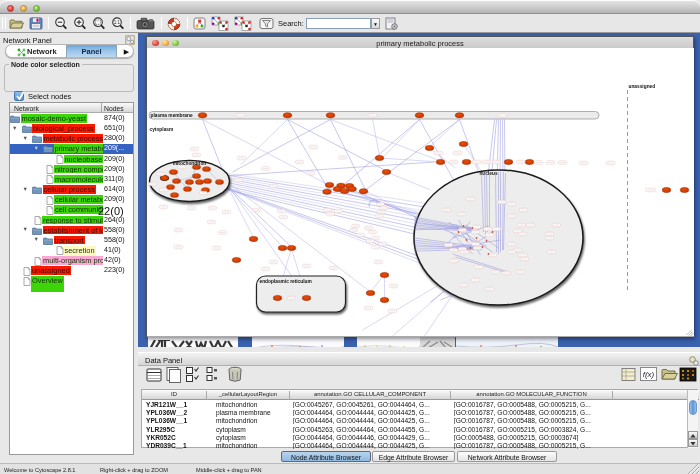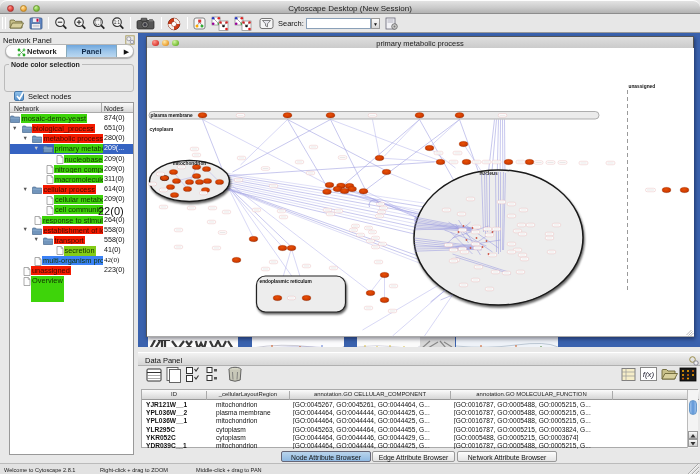--- a/index.html
+++ b/index.html
@@ -3,21 +3,20 @@
 <style>
 *{margin:0;padding:0;box-sizing:border-box;}
 body{width:700px;height:474px;font-family:"Liberation Sans",sans-serif;position:relative;background:#e8e8e8;overflow:hidden;}
 .abs{position:absolute;}
 </style></head><body>
 
 <div class="abs" style="left:0;top:0;width:700px;height:14px;background:linear-gradient(#e3e3e3,#cbcbcb 55%,#b2b2b2);border-bottom:1px solid #8d8d8d;border-radius:7px 7px 0 0;border-top:1px solid #fdfdfd;">
  <div class="abs" style="left:7px;top:3.5px;width:7px;height:7px;border-radius:50%;background:radial-gradient(circle at 35% 30%,#ff9a90,#e2453c 60%,#b03026);border:0.5px solid #a33;"></div>
  <div class="abs" style="left:20px;top:3.5px;width:7px;height:7px;border-radius:50%;background:radial-gradient(circle at 35% 30%,#ffe9a8,#f0a73c 60%,#c2801e);border:0.5px solid #b8862a;"></div>
  <div class="abs" style="left:33px;top:3.5px;width:7px;height:7px;border-radius:50%;background:radial-gradient(circle at 35% 30%,#d2f5a2,#7fc33f 60%,#5a9426);border:0.5px solid #6a9a33;"></div>
- <div class="abs" style="left:0;top:2.5px;width:700px;text-align:center;font-size:8px;color:#222;">Cytoscape Desktop (New Session)</div>
 </div>
 
 <div class="abs" style="left:0;top:14px;width:700px;height:19px;background:#e7e7e7;border-bottom:1px solid #999;">
  <div class="abs" style="left:2px;top:3px;width:1px;height:12px;background:#bbb;border-right:1px solid #fff;"></div>
  <div class="abs" style="left:5px;top:3px;width:1px;height:12px;background:#bbb;border-right:1px solid #fff;"></div>
  <svg class="abs" style="left:9px;top:2.5px;" width="15" height="13" viewBox="0 0 15 13">
    <path d="M1 11 L1 4 Q1 3 2 3 L5 3 L6.3 4.3 L13 4.3 L13 11 Z" fill="#c8c08a" stroke="#6b6436" stroke-width="0.8"></path>
    <path d="M1 11 L3.4 6 L14.5 6 L12 11 Z" fill="#d8d09d" stroke="#6b6436" stroke-width="0.8"></path>
  </svg>
  <svg class="abs" style="left:29px;top:2.5px;" width="14" height="13" viewBox="0 0 14 13">
@@ -976,51 +975,51 @@
       <span style="position:absolute;left:43.5px;top:0.5px;max-width:49.0px;overflow:hidden;white-space:nowrap;background:#f51a00;color:#430b00;font-size:7.4px;padding:0 1px;height:8.6px;display:inline-block;">transport</span>
       <span style="position:absolute;left:94px;top:0.5px;font-size:7.1px;color:#111;">558(0)</span>
     </div>
     <div class="abs" style="left:0;top:142.45000000000002px;width:123px;height:10.15px;">
       <span style="position:absolute;left:45.5px;top:0.5px;">
         <svg width="8" height="9" viewBox="0 0 8 9" style="position:absolute;top:0.5px;">
           <path d="M1 0.5 L5.2 0.5 L7 2.3 L7 8.5 L1 8.5 Z" fill="#fdfdfd" stroke="#888" stroke-width="0.7"></path>
           <path d="M5.2 0.5 L5.2 2.3 L7 2.3" fill="none" stroke="#888" stroke-width="0.6"></path>
         </svg>
       </span>
-      <span style="position:absolute;left:53.5px;top:0.5px;max-width:39.0px;overflow:hidden;white-space:nowrap;background:#84cc16;color:#103300;font-size:7.4px;padding:0 1px;height:15px;display:inline-block;">secretion</span>
+      <span style="position:absolute;left:53.5px;top:0.5px;max-width:39.0px;overflow:hidden;white-space:nowrap;background:#fef9c3;color:#103300;font-size:7.4px;padding:0 1px;height:15px;display:inline-block;">secretion</span>
       <span style="position:absolute;left:94px;top:0.5px;font-size:7.1px;color:#111;">41(0)</span>
     </div>
     <div class="abs" style="left:0;top:152.60000000000002px;width:123px;height:10.15px;">
       <span style="position:absolute;left:24px;top:0.5px;">
         <svg width="8" height="9" viewBox="0 0 8 9" style="position:absolute;top:0.5px;">
           <path d="M1 0.5 L5.2 0.5 L7 2.3 L7 8.5 L1 8.5 Z" fill="#fdfdfd" stroke="#888" stroke-width="0.7"></path>
           <path d="M5.2 0.5 L5.2 2.3 L7 2.3" fill="none" stroke="#888" stroke-width="0.6"></path>
         </svg>
       </span>
-      <span style="position:absolute;left:32px;top:0.5px;max-width:60.5px;overflow:hidden;white-space:nowrap;background:#3b82f6;color:#103300;font-size:7.4px;padding:0 1px;height:8.6px;display:inline-block;">multi-organism pro</span>
-      <span style="position:absolute;left:94px;top:0.5px;font-size:7.1px;color:#111;font-family:Liberation Serif, serif;">42(0)</span>
+      <span style="position:absolute;left:32px;top:0.5px;max-width:60.5px;overflow:hidden;white-space:nowrap;background:#f9a8d4;color:#103300;font-size:7.4px;padding:0 1px;height:8.6px;display:inline-block;">multi-organism pro</span>
+      <span style="position:absolute;left:94px;top:0.5px;font-size:7.1px;color:#111;">42(0)</span>
     </div>
     <div class="abs" style="left:0;top:162.75000000000003px;width:123px;height:10.15px;">
       <span style="position:absolute;left:13px;top:0.5px;">
         <svg width="8" height="9" viewBox="0 0 8 9" style="position:absolute;top:0.5px;">
           <path d="M1 0.5 L5.2 0.5 L7 2.3 L7 8.5 L1 8.5 Z" fill="#fdfdfd" stroke="#888" stroke-width="0.7"></path>
           <path d="M5.2 0.5 L5.2 2.3 L7 2.3" fill="none" stroke="#888" stroke-width="0.6"></path>
         </svg>
       </span>
       <span style="position:absolute;left:21px;top:0.5px;max-width:71.5px;overflow:hidden;white-space:nowrap;background:#f51a00;color:#430b00;font-size:7.4px;padding:0 1px;height:8.6px;display:inline-block;">unassigned</span>
       <span style="position:absolute;left:94px;top:0.5px;font-size:7.1px;color:#111;">223(0)</span>
     </div>
     <div class="abs" style="left:0;top:172.90000000000003px;width:123px;height:10.15px;">
       <span style="position:absolute;left:13px;top:0.5px;">
         <svg width="8" height="9" viewBox="0 0 8 9" style="position:absolute;top:0.5px;">
           <path d="M1 0.5 L5.2 0.5 L7 2.3 L7 8.5 L1 8.5 Z" fill="#fdfdfd" stroke="#888" stroke-width="0.7"></path>
           <path d="M5.2 0.5 L5.2 2.3 L7 2.3" fill="none" stroke="#888" stroke-width="0.6"></path>
         </svg>
       </span>
-      <span style="position:absolute;left:21px;top:0.5px;max-width:71.5px;overflow:hidden;white-space:nowrap;background:#3ed40a;color:#103300;font-size:7.4px;padding:0 1px;height:26px;display:inline-block;">Overview</span>
+      <span style="position:absolute;left:21px;top:0.5px;max-width:71.5px;overflow:hidden;white-space:nowrap;background:#3ed40a;color:#103300;font-size:7.4px;padding:0 1px;height:16px;display:inline-block;">Overview</span>
       <span style="position:absolute;left:94px;top:0.5px;font-size:7.1px;color:#111;padding-left:40px;">8(0)</span>
     </div>
   </div>
 <div class="abs" style="left:138px;top:347px;width:562px;height:116px;background:#e8e8e8;">
  <div class="abs" style="left:0;top:5px;width:562px;height:14px;background:linear-gradient(#f2f2f2,#d5d5d5);border-top:1px solid #fff;border-bottom:1px solid #b0b0b0;">
   <div class="abs" style="left:7px;top:3px;font-size:7.5px;color:#111;">Data Panel</div>
   <svg class="abs" style="left:550px;top:2px;" width="11" height="11" viewBox="0 0 11 11">
    <circle cx="4.5" cy="4.5" r="2.8" fill="none" stroke="#998c4a" stroke-width="1"></circle>
    <circle cx="8" cy="8" r="2.2" fill="#eee" stroke="#778" stroke-width="0.8"></circle>
   </svg>

